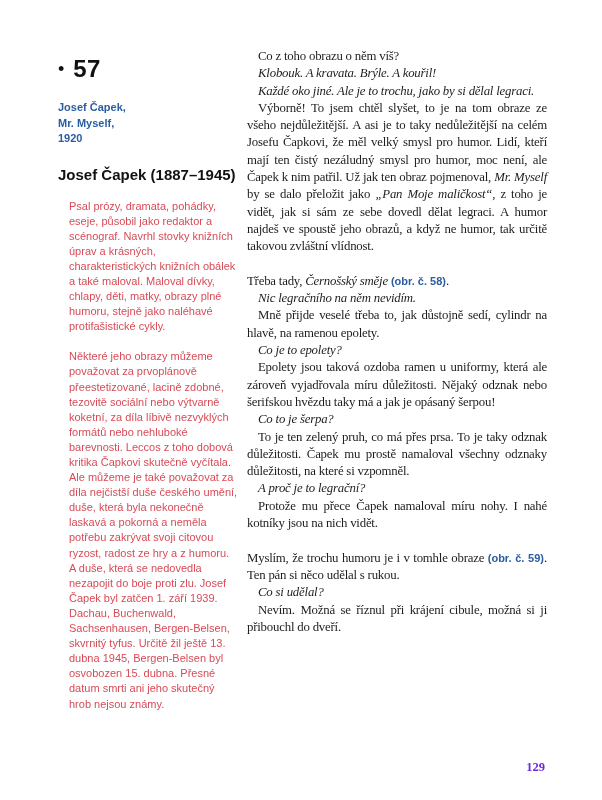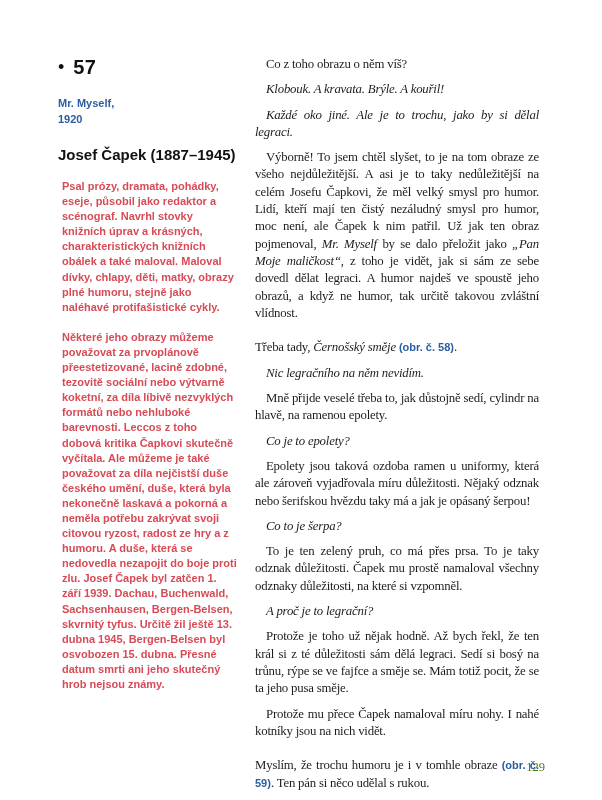--- a/index.html
+++ b/index.html
@@ -13,70 +13,71 @@
     width:602px;height:800px;
     background:#ffffff;
     overflow:hidden;
     font-family:"Liberation Sans",sans-serif;
   }
 
   
   .sidebar{position:absolute;left:58px;top:57px;width:180px;}
   .fig-head{display:flex;align-items:center;margin:0 0 19px 0;color:#111;}
   .fig-head .bullet{font-size:18px;line-height:1;margin-right:9px;}
-  .fig-head .fig-num{font-size:20px;font-weight:bold;letter-spacing:.3px;line-height:1;}
+  .fig-head .fig-num{font-size:24px;font-weight:bold;letter-spacing:.3px;line-height:1;}
   .caption{color:var(--accent-blue);font-size:11px;font-weight:bold;line-height:15.5px;margin-bottom:21px;}
   .bio-heading{font-size:15px;font-weight:bold;color:#111;margin:0 0 17px 0;line-height:14px;}
   .bio p{
     color:var(--accent-red);
-    font-size:11px;font-weight:bold;
+    font-size:11px;font-weight:normal;
     line-height:15.1px;
-    margin:0 0 15px 4px;
+    margin:0 0 15px 11px;
   }
 
   
   .maincol{
     position:absolute;left:247px;top:48px;width:300px;
     font-family:"Liberation Serif",serif;
     font-size:12.8px;line-height:17.3px;letter-spacing:-0.2px;
     color:var(--text-black);
     text-align:justify;
   }
   .maincol .sec{margin-top:17.3px;}
   .maincol .sec:first-child{margin-top:0;}
-  .maincol p{margin:8px;}
+  .maincol p{margin:0;}
   .maincol p.ind{text-indent:11px;}
   .maincol p.noind{text-indent:0;}
   .it{font-style:italic;}
   .ref{
     color:var(--accent-blue);
     font-family:"Liberation Sans",sans-serif;
     font-weight:bold;
     font-size:11px;
     letter-spacing:0;
   }
 
   
   .pagenum{
     position:absolute;right:57px;top:760px;
     font-family:"Liberation Serif",serif;
-    font-weight:normal;font-size:12.5px;color:#4d7c0f;
+    font-weight:bold;font-size:12.5px;color:#6d28d9;
   }
 </style>
 </head>
 <body>
 
 <div class="page">
 
   <aside class="sidebar">
     <div class="fig-head">
       <span class="bullet">•</span>
       <span class="fig-num">57</span>
     </div>
     <div class="caption" id="caption">
+        <div>Josef Čapek,</div>
         <div>Mr. Myself,</div>
         <div>1920</div>
       </div>
     <h2 class="bio-heading">Josef Čapek (1887–1945)</h2>
     <div class="bio" id="bio">
         <p>Psal prózy, dramata, pohádky, eseje, působil jako redaktor a scénograf. Navrhl stovky knižních úprav a krásných, charakteristických knižních obálek a také maloval. Maloval dívky, chlapy, děti, matky, obrazy plné humoru, stejně jako naléhavé protifašistické cykly.</p>
         <p>Některé jeho obrazy můžeme považovat za prvoplánově přeestetizované, lacině zdobné, tezovitě sociální nebo výtvarně koketní, za díla líbivě nezvyklých formátů nebo nehluboké barevnosti. Leccos z toho dobová kritika Čapkovi skutečně vyčítala. Ale můžeme je také považovat za díla nejčistší duše českého umění, duše, která byla nekonečně laskavá a pokorná a neměla potřebu zakrývat svoji citovou ryzost, radost ze hry a z humoru. A duše, která se nedovedla nezapojit do boje proti zlu. Josef Čapek byl zatčen 1. září 1939. Dachau, Buchenwald, Sachsenhausen, Bergen-Belsen, skvrnitý tyfus. Určitě žil ještě 13. dubna 1945, Bergen-Belsen byl osvobozen 15. dubna. Přesné datum smrti ani jeho skutečný hrob nejsou známy.</p>
       </div>
   </aside>
 
@@ -89,21 +90,20 @@
       </div>
       <div class="sec">
         <p class="noind"><span>Třeba tady, </span><span class="it">Černošský směje</span><span> </span><span class="ref">(obr. č. 58)</span><span>.</span></p>
         <p class="ind"><span class="it">Nic legračního na něm nevidím.</span></p>
         <p class="ind"><span>Mně přijde veselé třeba to, jak důstojně sedí, cylindr na hlavě, na ramenou epolety.</span></p>
         <p class="ind"><span class="it">Co je to epolety?</span></p>
         <p class="ind"><span>Epolety jsou taková ozdoba ramen u uniformy, která ale zároveň vyjadřovala míru důležitosti. Nějaký odznak nebo šerifskou hvězdu taky má a jak je opásaný šerpou!</span></p>
         <p class="ind"><span class="it">Co to je šerpa?</span></p>
         <p class="ind"><span>To je ten zelený pruh, co má přes prsa. To je taky odznak důležitosti. Čapek mu prostě namaloval všechny odznaky důležitosti, na které si vzpomněl.</span></p>
         <p class="ind"><span class="it">A proč je to legrační?</span></p>
-        <p class="ind"><span>Protože je toho už nějak hodně. Až bych řekl, že ten král si z té důležitosti sám dělá legraci. Sedí si bosý na trůnu, rýpe se ve fajfce a směje se. Mám totiž pocit, že se ta jeho pusa směje.</span></p>
         <p class="ind"><span>Protože mu přece Čapek namaloval míru nohy. I nahé kotníky jsou na nich vidět.</span></p>
       </div>
       <div class="sec">
         <p class="noind"><span>Myslím, že trochu humoru je i v tomhle obraze </span><span class="ref">(obr. č. 59)</span><span>. Ten pán si něco udělal s rukou.</span></p>
         <p class="ind"><span class="it">Co si udělal?</span></p>
         <p class="ind"><span>Nevím. Možná se říznul při krájení cibule, možná si ji přibouchl do dveří.</span></p>
       </div>
     </main>
 
   <div class="pagenum">129</div>

